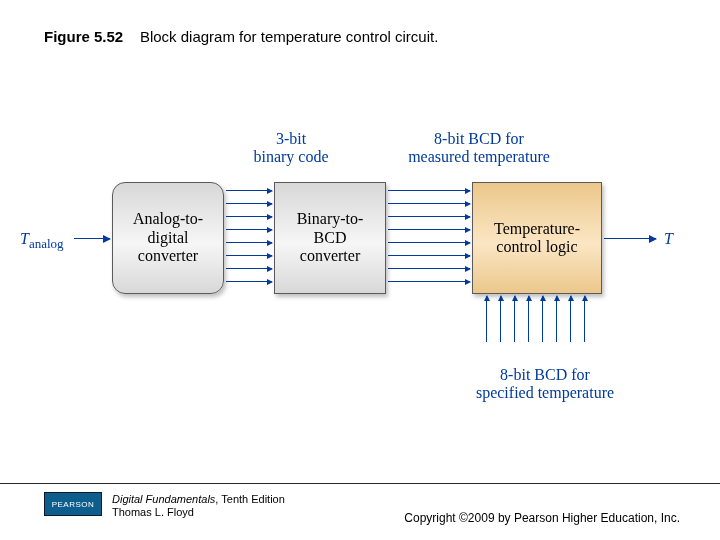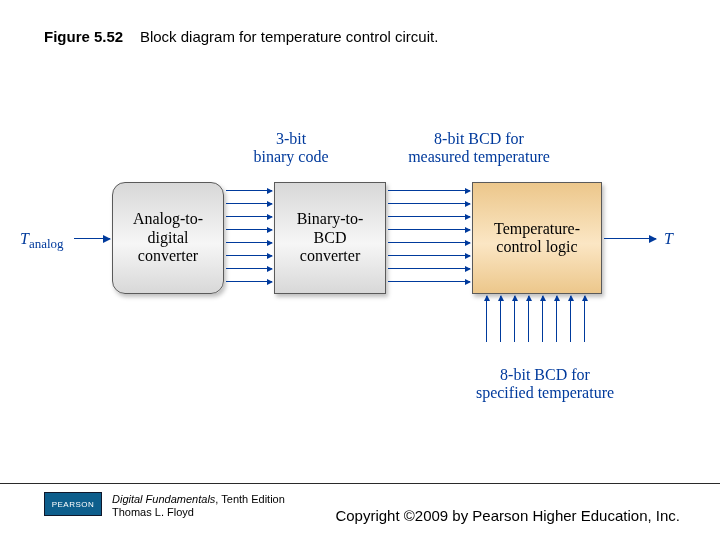--- a/index.html
+++ b/index.html
@@ -162,21 +162,21 @@
     left: 112px;
     bottom: 20px;
     font-size: 11px;
     line-height: 1.25;
   }
   .book .title { font-style: italic; }
   .copyright {
     position: absolute;
     right: 40px;
     bottom: 14px;
-    font-size: 15px;
+    font-size: 12px;
     text-align: right;
     line-height: 1.25;
   }
 </style>
 </head>
 <body>
 
 <div class="caption">
   <span class="fignum">Figure 5.52</span>
   &nbsp;&nbsp;

